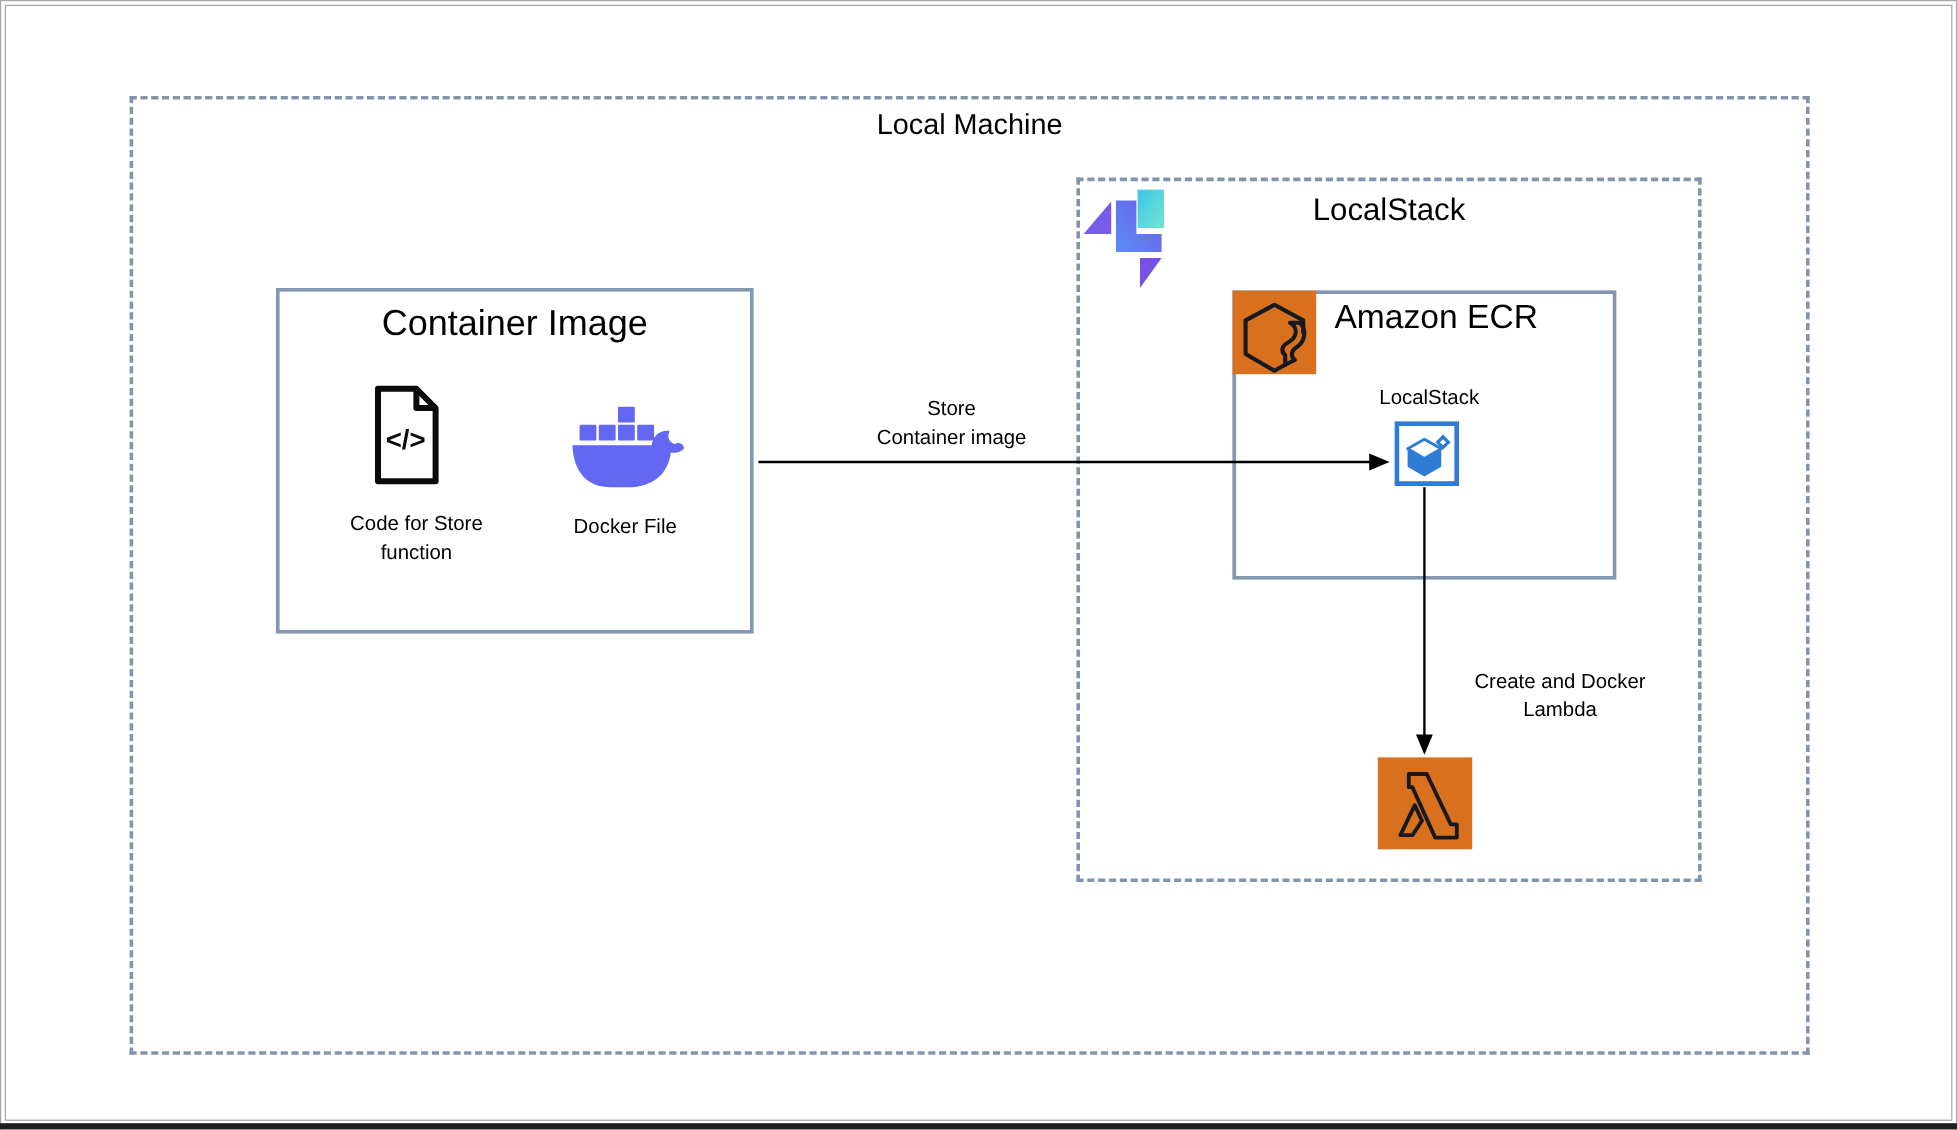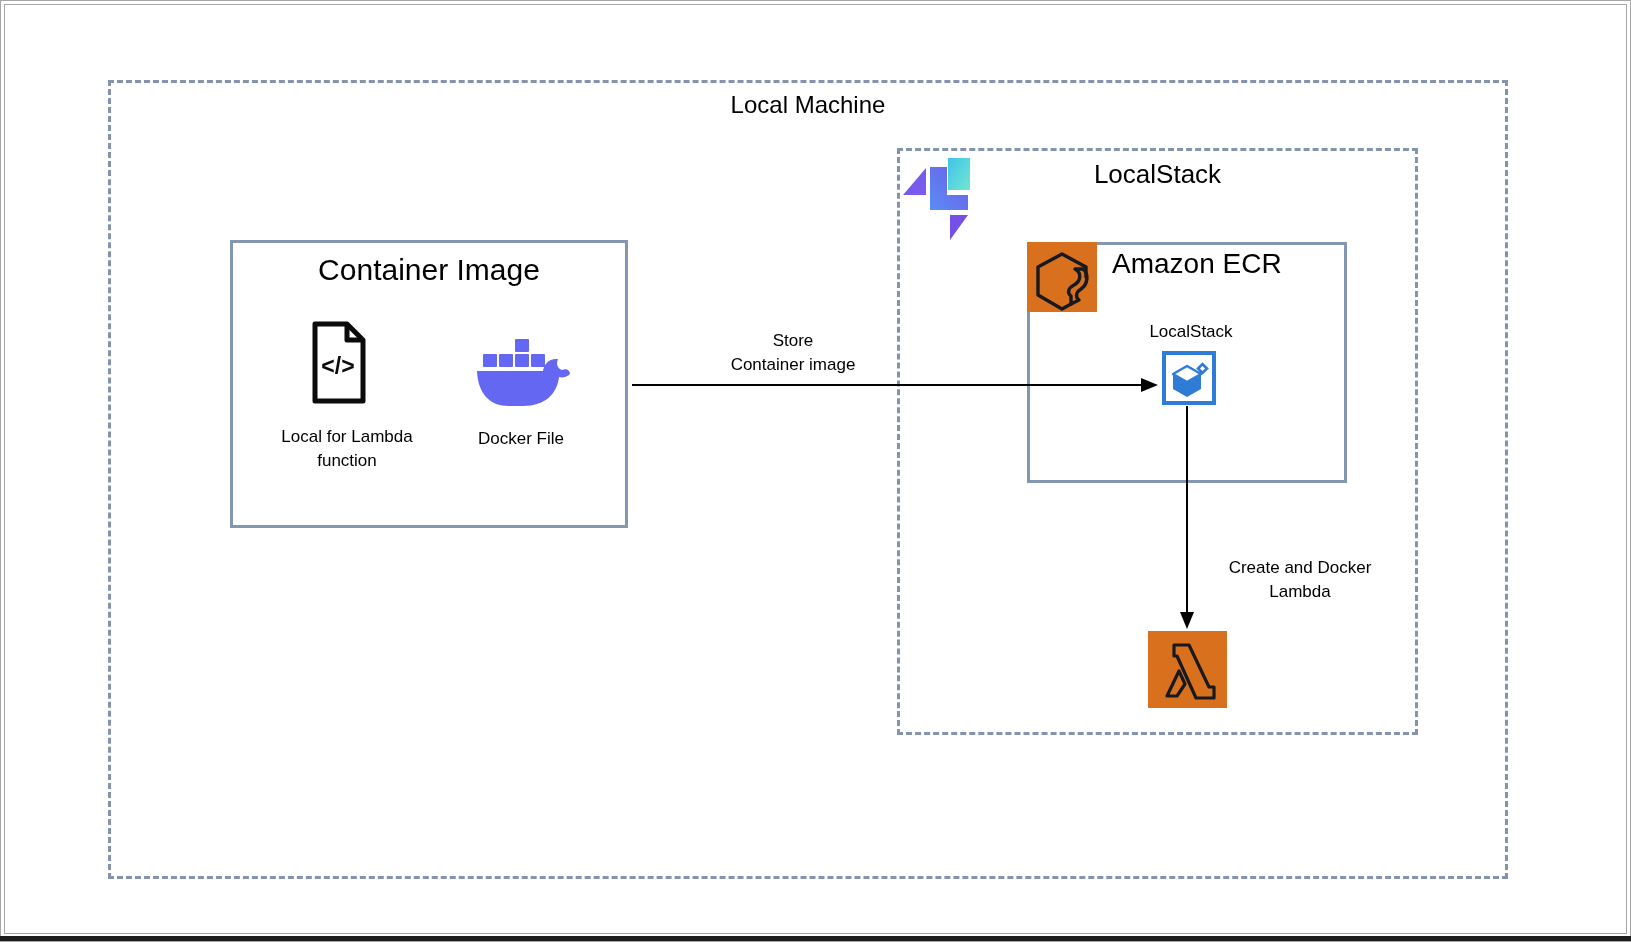--- a/index.html
+++ b/index.html
@@ -43,21 +43,21 @@
 
 <div class="abs solid-box" style="left:230px;top:240px;width:398px;height:288px;">
   <div class="group-title ci-title">Container Image</div>
 </div>
 
 <svg class="abs" style="left:308px;top:320px;" width="62" height="86" viewBox="0 0 62 86">
   <path d="M7 4 H39 L55 20 V81 H7 Z" fill="#ffffff" stroke="#0b0b0b" stroke-width="5" stroke-linejoin="round"></path>
   <path d="M39 4 V20 H55" fill="none" stroke="#0b0b0b" stroke-width="5" stroke-linejoin="round"></path>
   <text x="30" y="54" text-anchor="middle" font-family="Liberation Sans, sans-serif" font-size="23" font-weight="bold" fill="#0b0b0b">&lt;/&gt;</text>
 </svg>
-<div class="abs label" style="left:247px;top:425px;width:200px;">Local for Lambda
+<div class="abs label" style="left:247px;top:425px;width:200px;">Code for Store
 function</div>
 
 <svg class="abs" style="left:471px;top:338px;" width="100" height="74" viewBox="0 0 100 74">
   <g fill="#6467f2">
     <rect x="44" y="1" width="14" height="13" rx="1"></rect>
     <rect x="12" y="16" width="14" height="13" rx="1"></rect>
     <rect x="28" y="16" width="14" height="13" rx="1"></rect>
     <rect x="44" y="16" width="14" height="13" rx="1"></rect>
     <rect x="60" y="16" width="14" height="13" rx="1"></rect>
     <path d="M6 33 L72 33 C73 26 78 20 87 21 C85 26 86 30 91 32 C95 30 99 32 99 36

